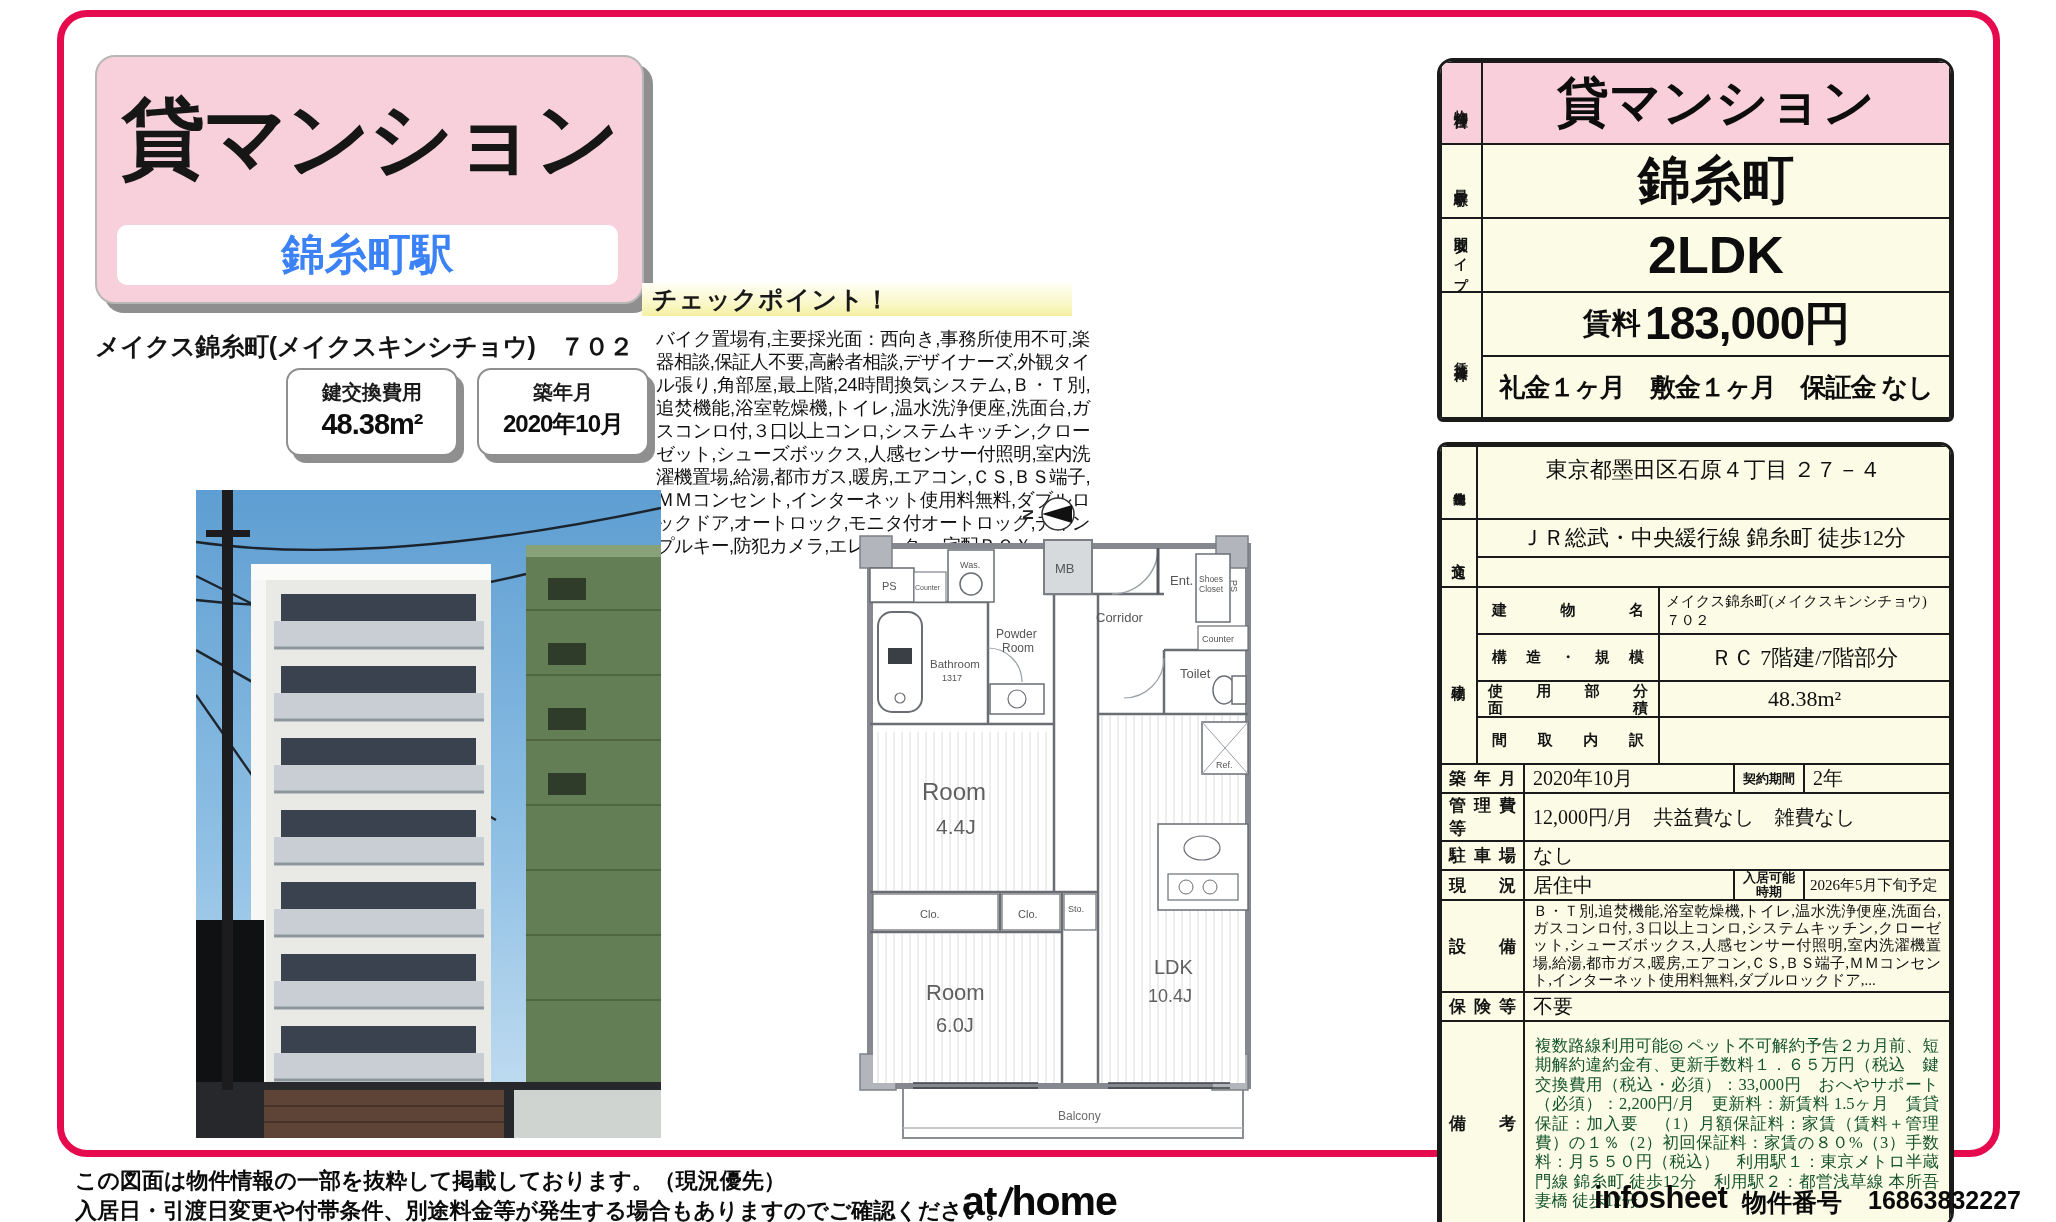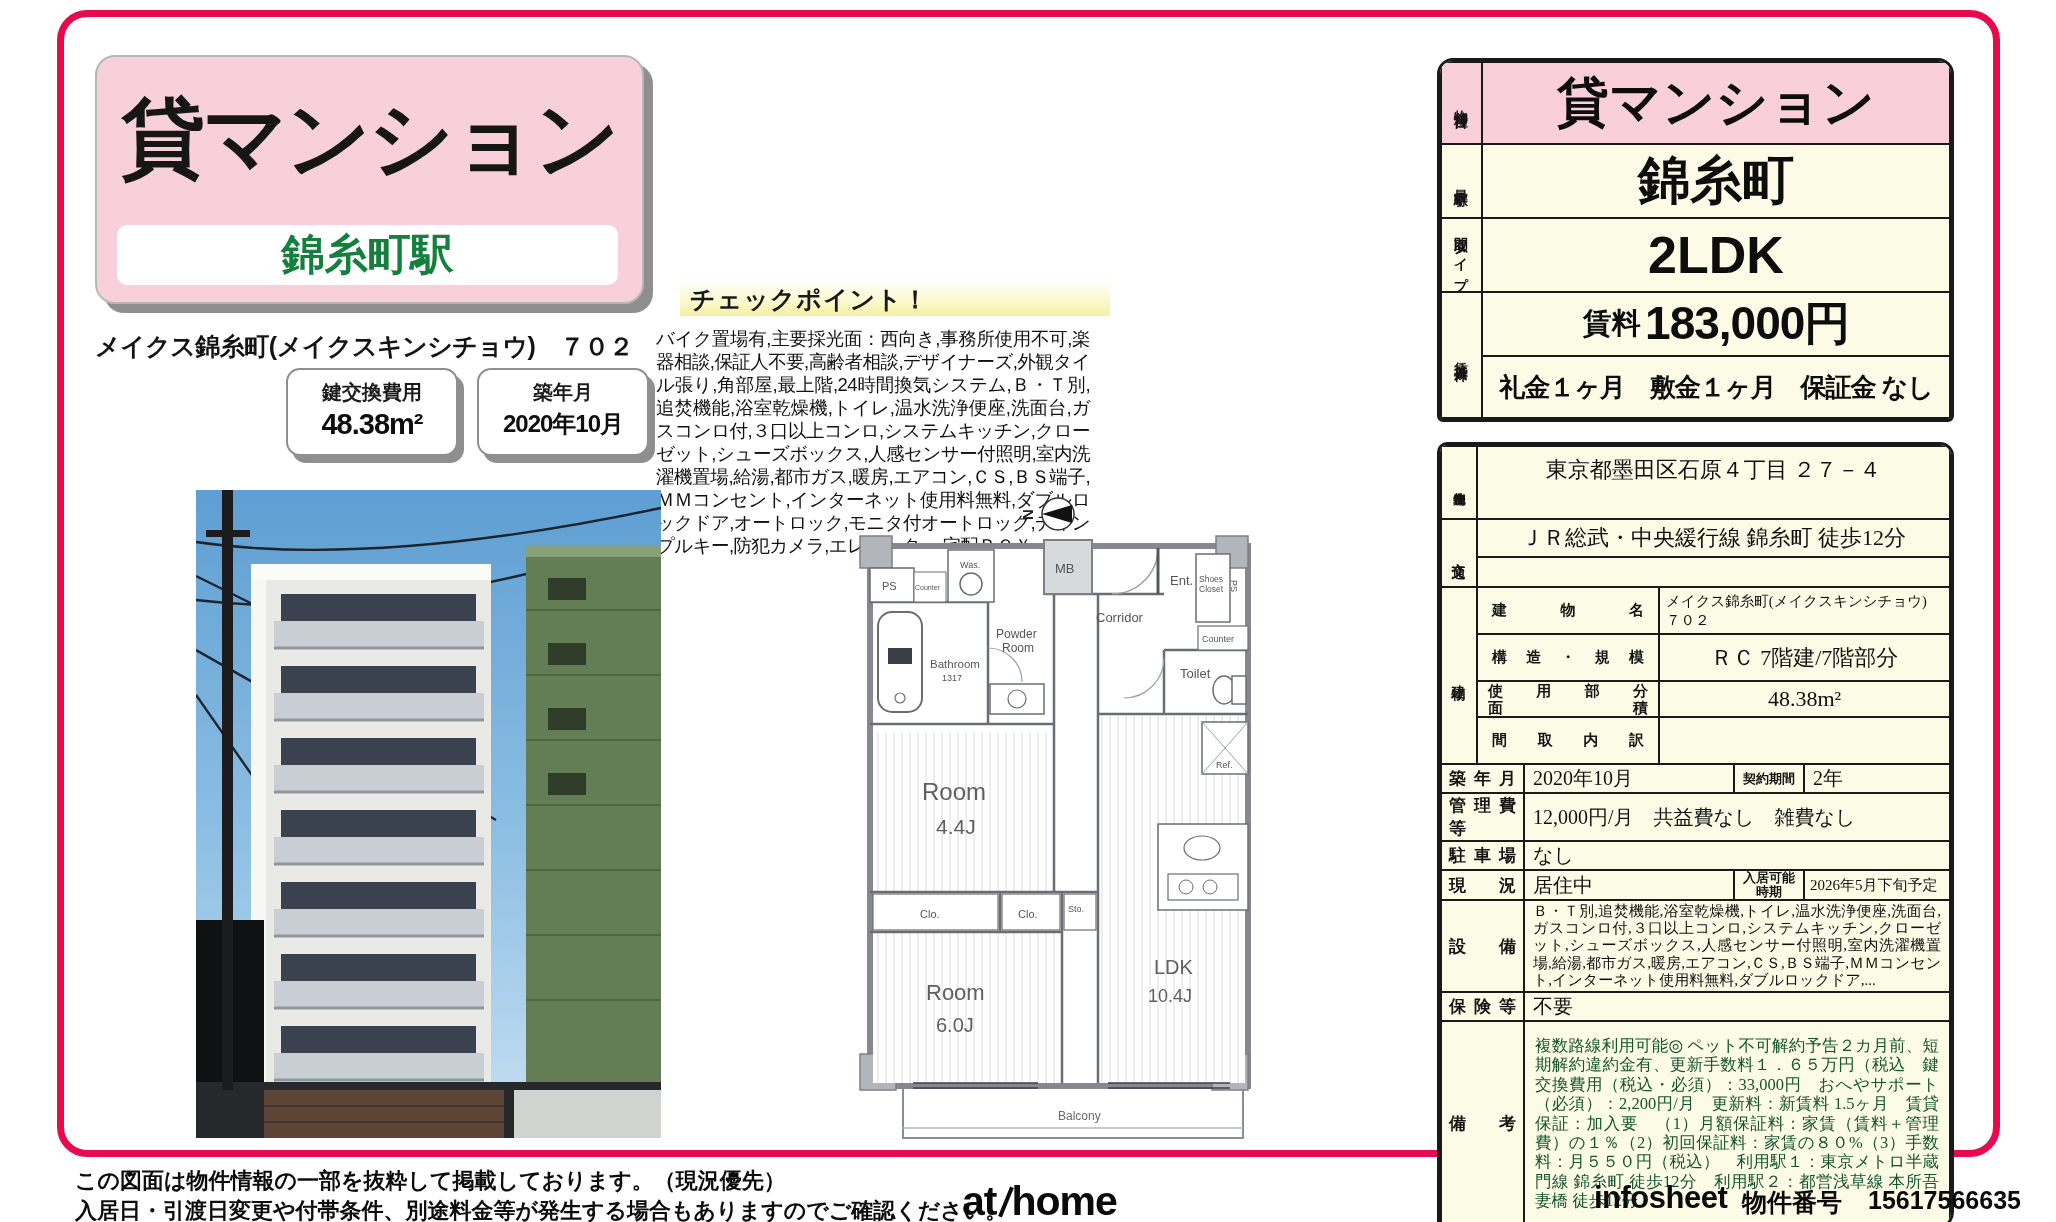--- a/index.html
+++ b/index.html
@@ -20,36 +20,36 @@
     box-shadow:9px 9px 0 #8f8f8f;
   }
   .title-main{
     position:absolute;left:0;top:14px;width:100%;text-align:center;
     font-size:84px;font-weight:900;letter-spacing:-3px;color:#161616;line-height:1.6;
   }
   .station-box{
     position:absolute;left:20px;top:168px;width:501px;height:60px;
     background:#ffffff;border-radius:10px;
     display:flex;align-items:center;justify-content:center;
-    font-size:43px;font-weight:800;color:#15803d;text-align:right;
+    font-size:43px;font-weight:800;color:#3b82f6;text-align:right;
   }
   .prop-name{
     position:absolute;left:95px;top:330px;width:560px;
     font-size:25px;font-weight:600;letter-spacing:-0.5px;color:#141414;
   }
   .spec-box{
     position:absolute;top:368px;width:168px;height:84px;background:#fff;
     border:2px solid #8f8f8f;border-radius:14px;box-shadow:6px 7px 0 #8f8f8f;
     text-align:center;
   }
   .spec-label{font-size:20px;font-weight:600;margin-top:9px;color:#1a1a1a;}
   .spec-value{font-size:29px;font-weight:700;letter-spacing:-1px;margin-top:2px;color:#0e0e0e;}
   
   .cp-title{
-    position:absolute;left:680px;top:283px;width:430px;height:33px;
+    position:absolute;left:642px;top:283px;width:430px;height:33px;
     background:linear-gradient(180deg,#fefef4 0%,#fbf8cf 55%,#f4f0a2 100%);
     font-size:25px;font-weight:800;color:#191919;line-height:33px;padding-left:10px;
     box-sizing:border-box;letter-spacing:1px;
   }
   .cp-body{
     position:absolute;left:656px;top:327px;width:434px;
     font-size:18.5px;line-height:23px;font-weight:500;letter-spacing:-0.6px;color:#111;
     text-align:justify;
   }
   
@@ -473,16 +473,16 @@
     <div>入居日・引渡日変更や付帯条件、別途料金等が発生する場合もありますのでご確認ください。</div>
   </div>
   <div class="athome">
     <span>at</span>
       <span class="logo-slash"></span>
       <span>home</span>
   </div>
   <div class="infosheet">infosheet</div>
   <div class="propno">
     <span>物件番号</span>
-    <span>15617566635</span>
+    <span>16863832227</span>
   </div>
 
 </div>
 
 </body></html>

